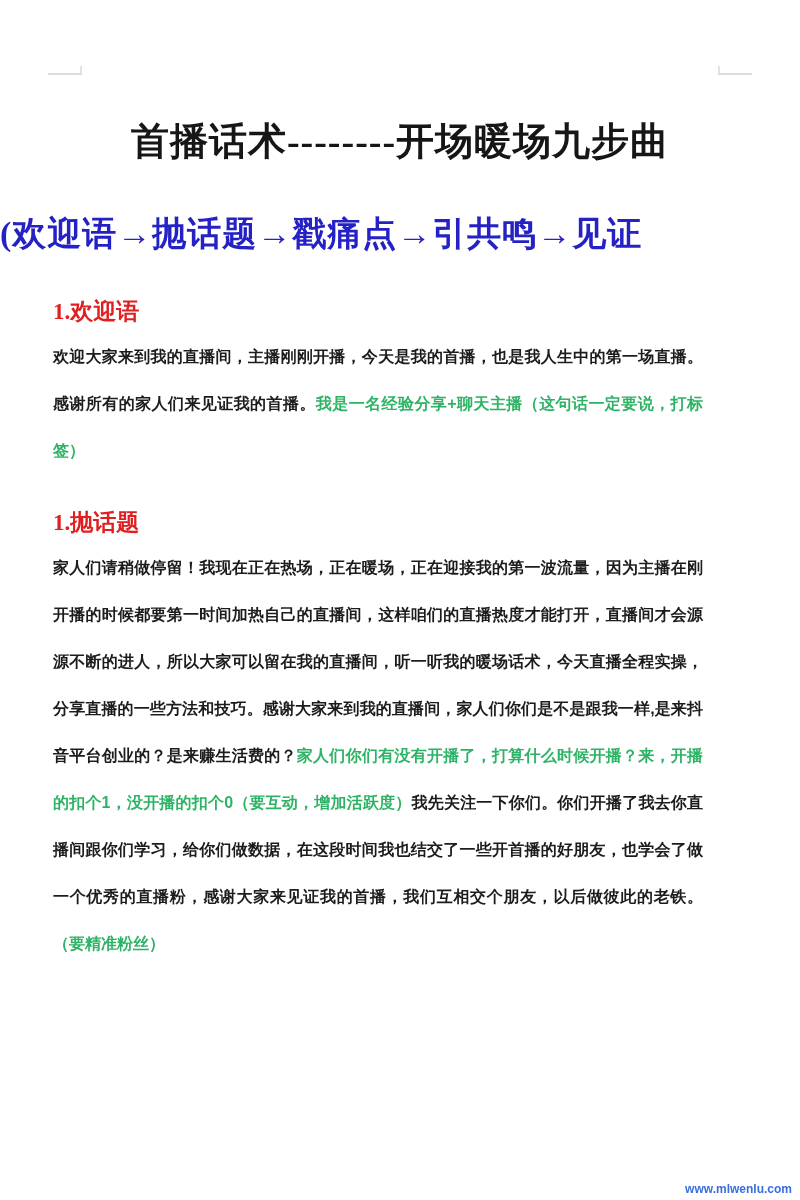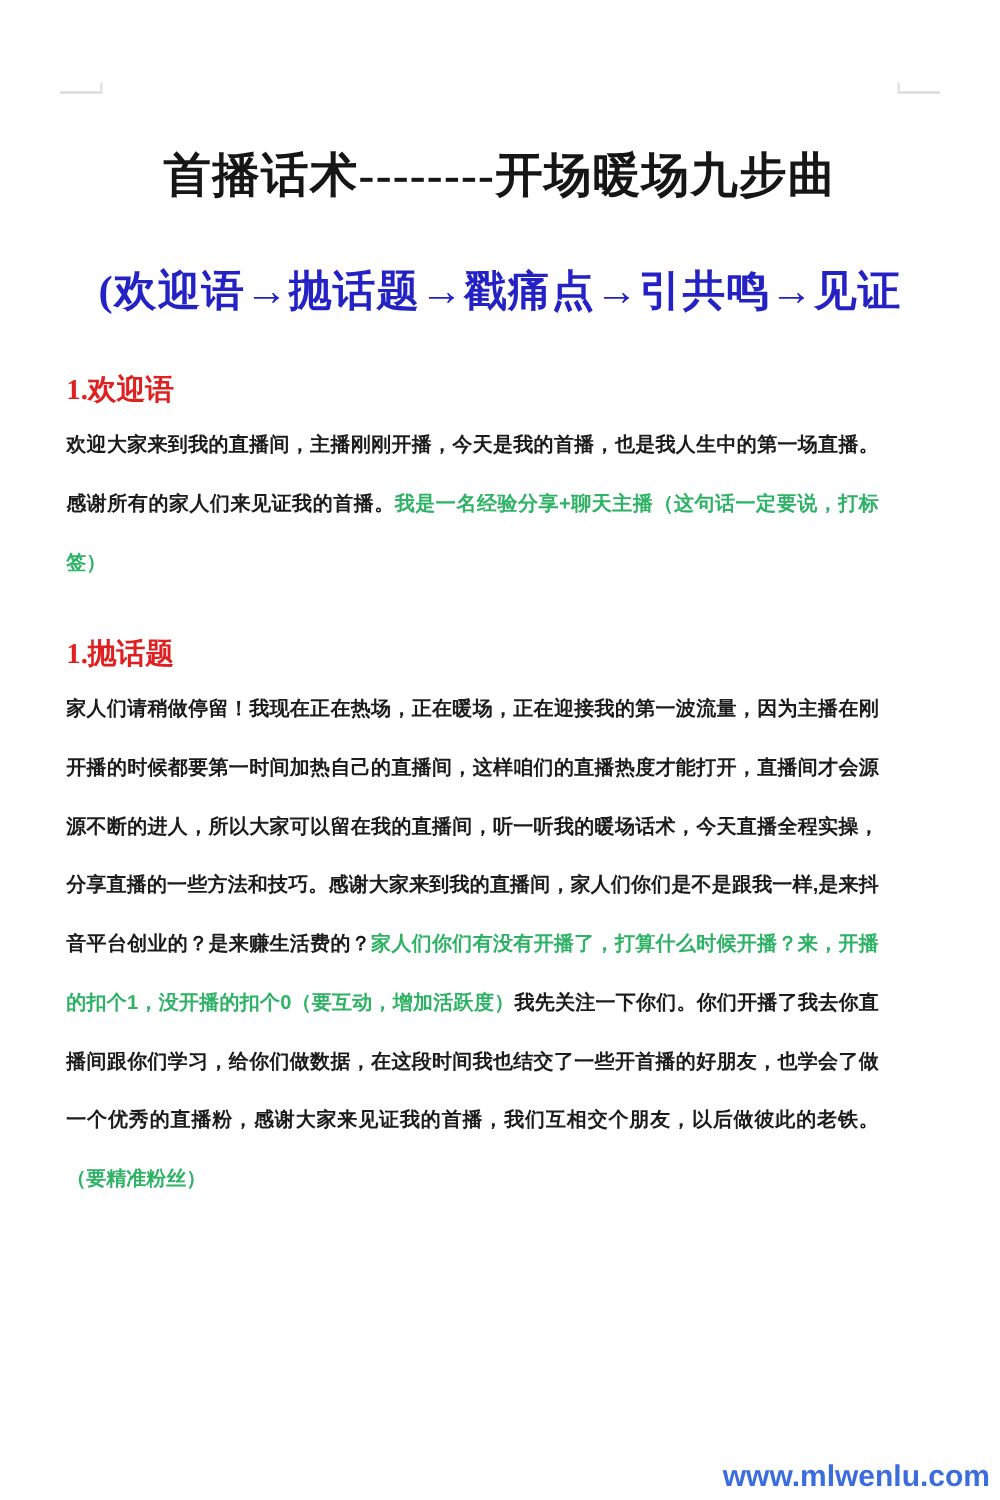--- a/index.html
+++ b/index.html
@@ -28,21 +28,20 @@
     text-align: center;
     font-family: "Liberation Serif", serif;
     font-weight: 700;
     font-size: 38px;
     line-height: 52px;
     color: #161616;
     letter-spacing: 1px;
   }
   .doc-subtitle {
     margin-top: 38px;
-    text-align: center;
     font-family: "Liberation Serif", serif;
     font-weight: 700;
     font-size: 34px;
     line-height: 58px;
     color: #2522c5;
     letter-spacing: 1px;
   }
   .doc-subtitle span { display: block; }
 
   .content {
@@ -69,21 +68,21 @@
   }
   .run-black { color: #1c1c1c; }
   .run-green { color: #2eb366; }
 
   .watermark {
     position: absolute;
     right: 8px;
     bottom: 4px;
     font-family: "Liberation Sans", sans-serif;
     font-weight: 700;
-    font-size: 24px;
+    font-size: 12px;
     color: #3b6edc;
   }
 </style>
 </head>
 <body>
 
 <div class="page">
 
   <div class="crop-mark left"></div>
   <div class="crop-mark right"></div>

